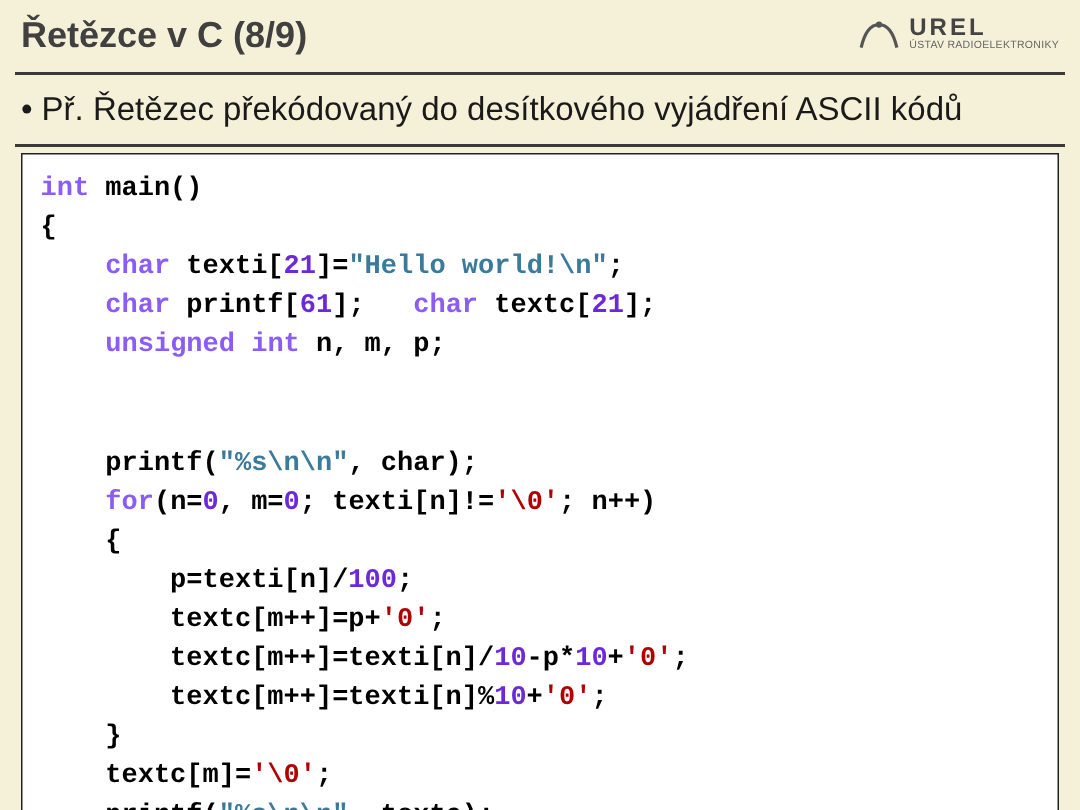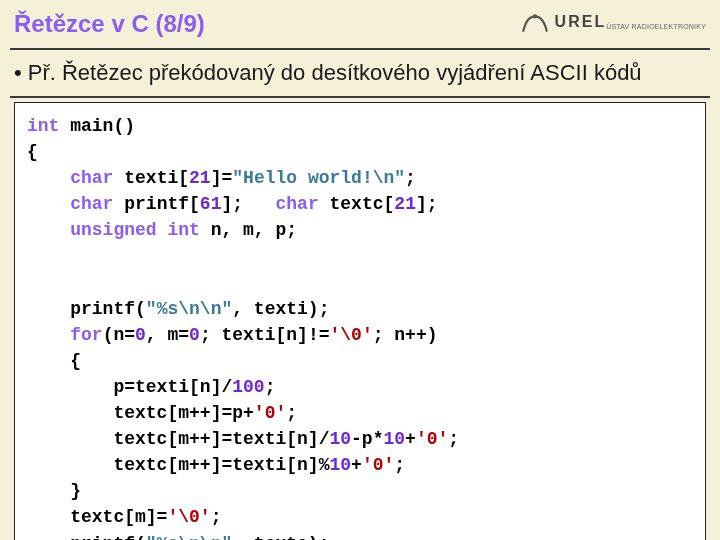--- a/index.html
+++ b/index.html
@@ -12,43 +12,42 @@
 }
 .header {
   display:flex;
   align-items:flex-start;
   padding:10px 14px 6px 14px;
   position:relative;
 }
 .title {
   font-size:24px;
   font-weight:bold;
-  color:#8b5cf6;
+  color:#404040;
   flex:1;
 }
 .hr1 {
   position:absolute;
   left:10px; right:10px; top:48px;
   border:none;
   border-top:2px solid #3a3a3a;
 }
 .logo {
   display:flex;
   align-items:center;
   gap:6px;
   margin-top:-2px;
 }
 .logo-mark {
   width:28px; height:28px;
 }
 .logo-text {
   display:flex;
-  flex-direction:row;
+  flex-direction:column;
   line-height:1;
-  align-items:flex-end;
 }
 .logo-main {
   font-size:16px;
   font-weight:bold;
   letter-spacing:2px;
   color:#444;
 }
 .logo-sub {
   font-size:7px;
   color:#666;
@@ -118,21 +117,21 @@
 <hr class="hr2">
 
 <div class="codeframe">
 <pre><span class="kw">int</span><span> main()</span>
 <span>{</span>
 <span>    </span><span class="kw">char</span><span> texti[</span><span class="num">21</span><span>]=</span><span class="str">"Hello world!\n"</span><span>;</span>
 <span>    </span><span class="kw">char</span><span> printf[</span><span class="num">61</span><span>];   </span><span class="kw">char</span><span> textc[</span><span class="num">21</span><span>];</span>
 <span>    </span><span class="kw">unsigned</span><span> </span><span class="kw">int</span><span> n, m, p;</span>
 <span> </span>
 <span> </span>
-<span>    printf(</span><span class="str">"%s\n\n"</span><span>, texti);</span>
+<span>    printf(</span><span class="str">"%s\n\n"</span><span>, char);</span>
 <span>    </span><span class="kw">for</span><span>(n=</span><span class="num">0</span><span>, m=</span><span class="num">0</span><span>; texti[n]!=</span><span class="chr">'\0'</span><span>; n++)</span>
 <span>    {</span>
 <span>        p=texti[n]/</span><span class="num">100</span><span>;</span>
 <span>        textc[m++]=p+</span><span class="chr">'0'</span><span>;</span>
 <span>        textc[m++]=texti[n]/</span><span class="num">10</span><span>-p*</span><span class="num">10</span><span>+</span><span class="chr">'0'</span><span>;</span>
 <span>        textc[m++]=texti[n]%</span><span class="num">10</span><span>+</span><span class="chr">'0'</span><span>;</span>
 <span>    }</span>
 <span>    textc[m]=</span><span class="chr">'\0'</span><span>;</span>
 <span>    printf(</span><span class="str">"%s\n\n"</span><span>, textc);</span></pre>
 </div>

